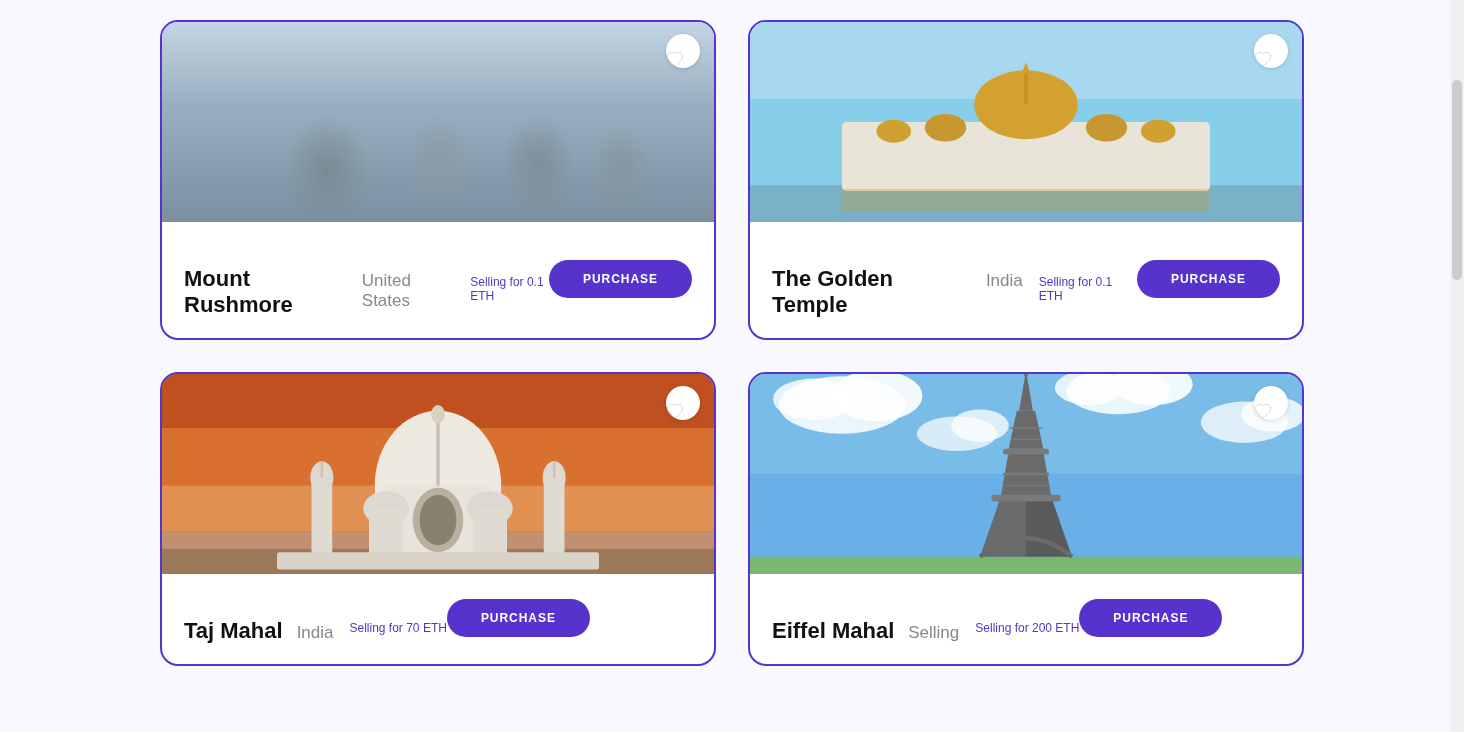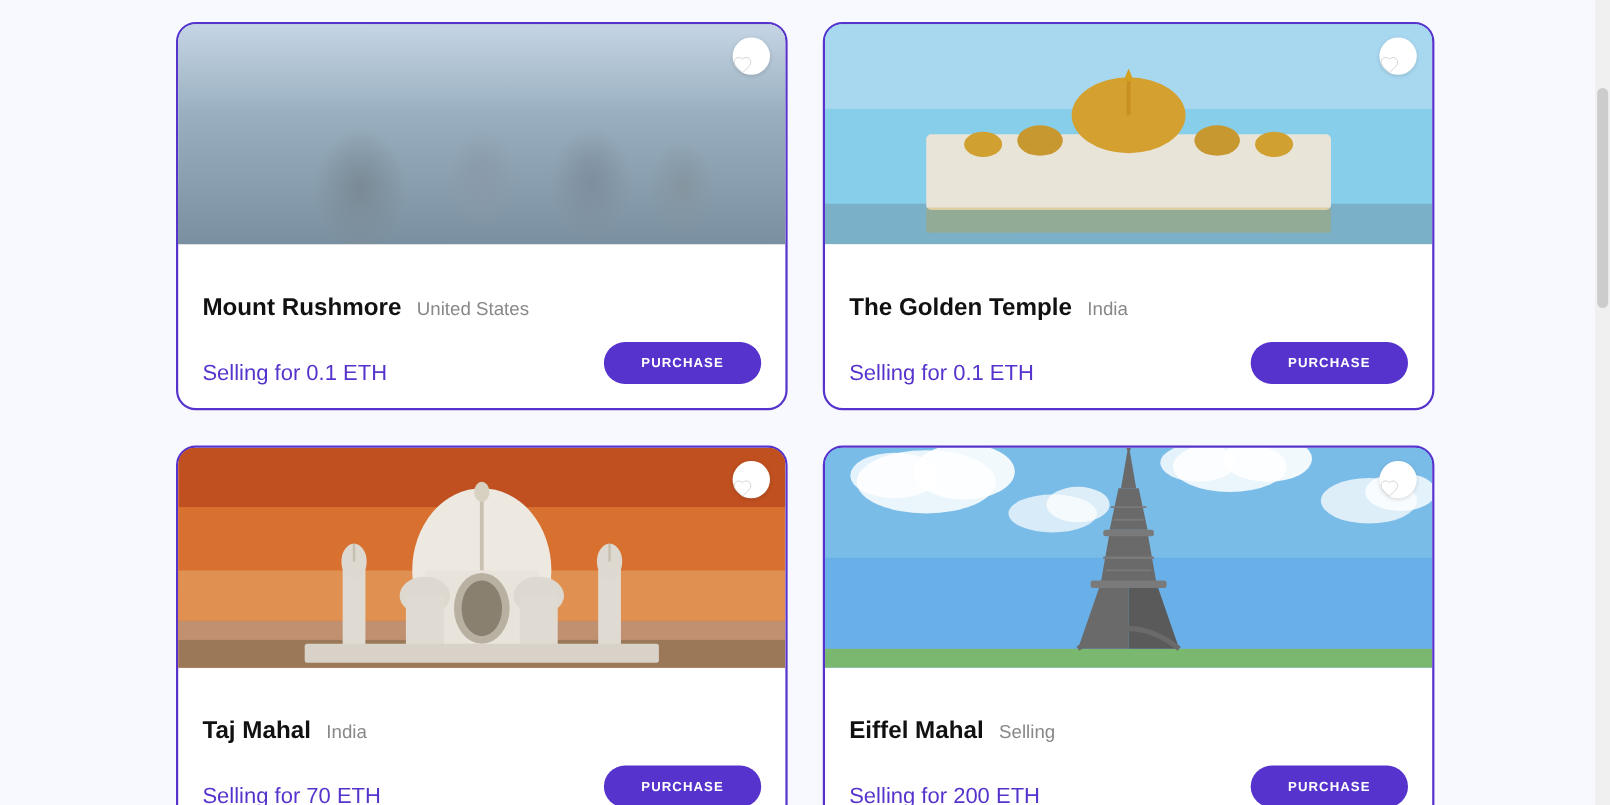--- a/index.html
+++ b/index.html
@@ -84,21 +84,21 @@
     .heart-btn svg {
       width: 18px;
       height: 18px;
       fill: white;
       stroke: #ccc;
       stroke-width: 1.5;
     }
     .card-body {
       padding: 18px 22px 20px 22px;
       display: flex;
-      flex-direction: column;
+      flex-direction: row;
       gap: 16px;
     }
     .card-title-row {
       display: flex;
       align-items: baseline;
       gap: 14px;
     }
     .card-title {
       font-size: 22px;
       font-weight: 800;
@@ -109,21 +109,21 @@
       color: #888;
       font-weight: 400;
       margin-top: 31px;
     }
     .card-footer {
       display: flex;
       align-items: center;
       justify-content: space-between;
     }
     .selling-price {
-      font-size: 20px;
+      font-size: 12px;
       color: #5533cc;
       font-weight: 500;
       margin-top: 20px;
     }
     .purchase-btn {
       background: #5533cc;
       color: white;
       border: none;
       border-radius: 30px;
       padding: 12px 34px;

